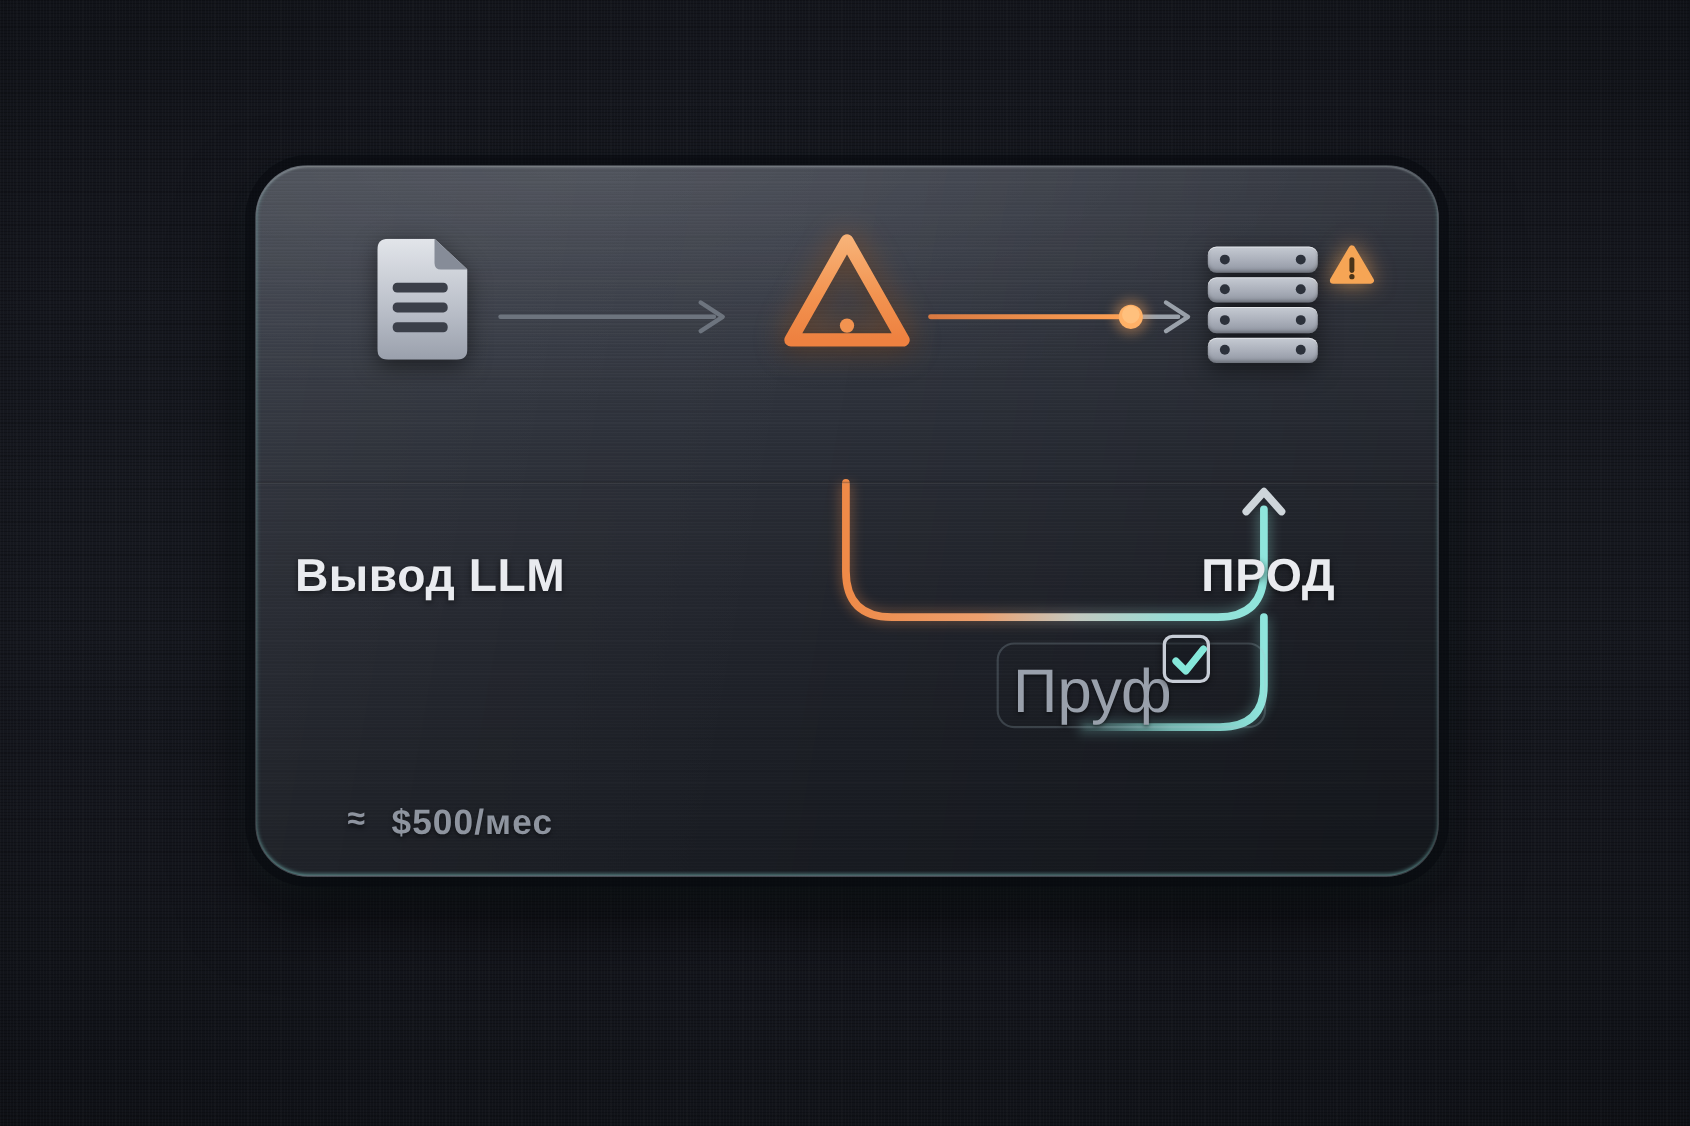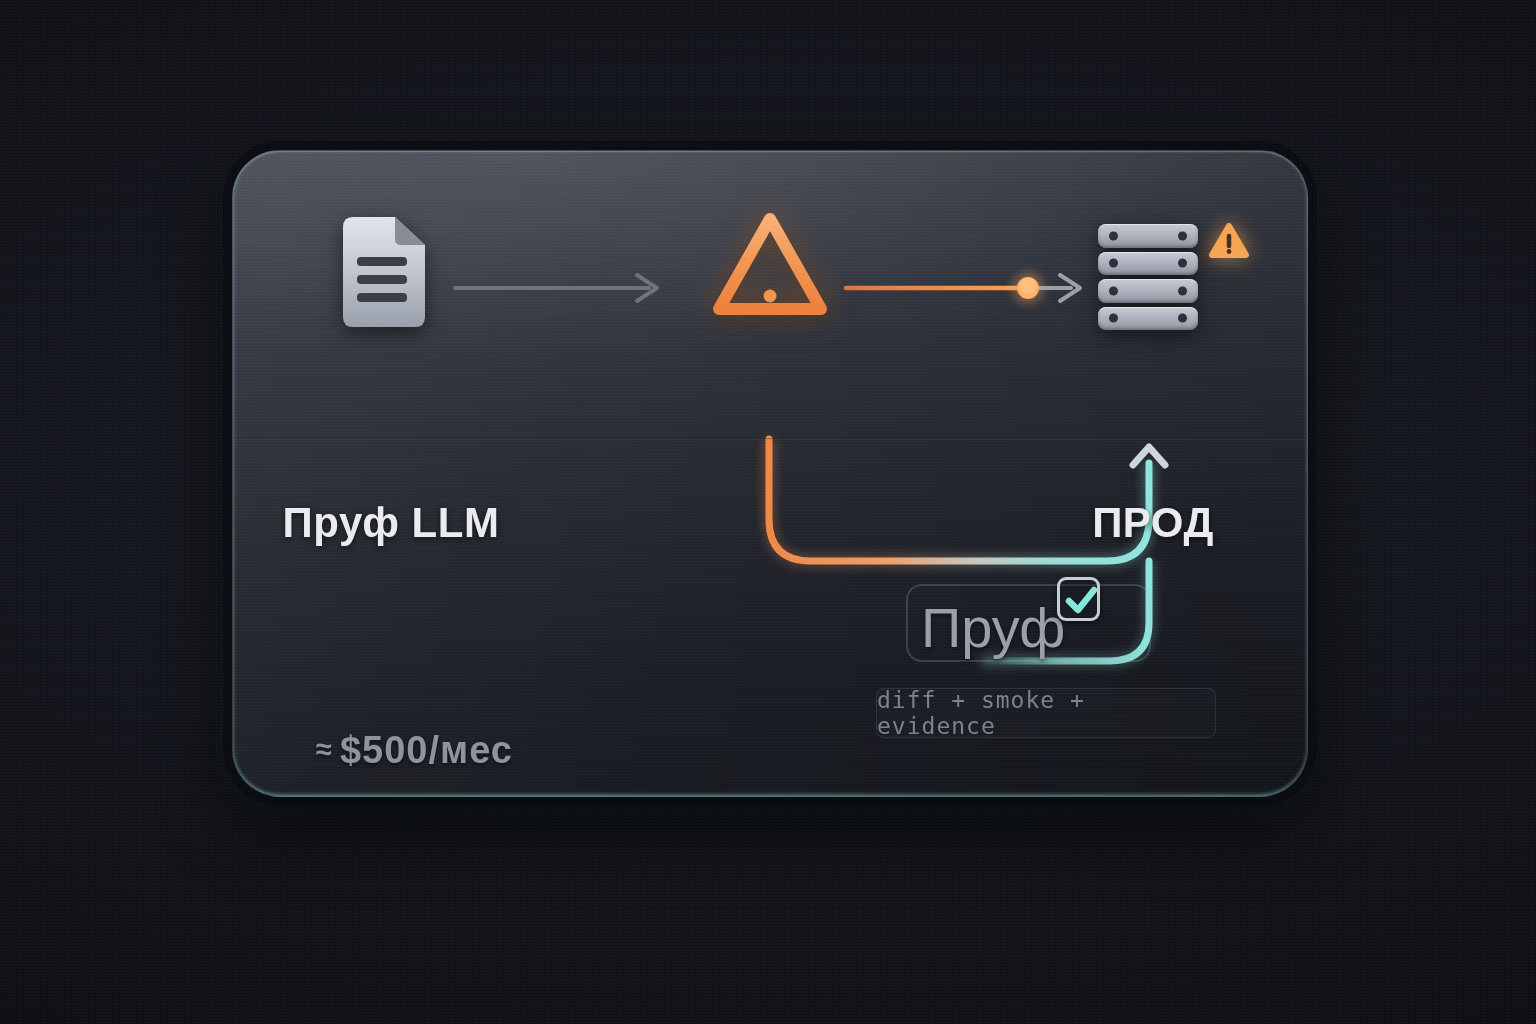--- a/index.html
+++ b/index.html
@@ -105,21 +105,21 @@
     font-family: "DejaVu Sans Mono", monospace;
     font-size: 23px; letter-spacing: 1px; color: #7c828b;
   }
   
   .cost {
     position: absolute; left: 83px; top: 578px;
     color: #8e949f; font-weight: 700;
     text-shadow: 0 2px 4px rgba(0,0,0,0.5);
   }
   .cost .approx { font-size: 29px; vertical-align: 4px; margin-right: 8px; }
-  .cost .amount { font-size: 38px; letter-spacing: 1px; }
+  .cost .amount { font-size: 32px; letter-spacing: 1px; margin-left: 16px; }
 </style>
 </head>
 <body>
 
 <div class="stage">
   <div class="card">
 
     <svg class="flow-svg" viewBox="0 0 1076 647" aria-hidden="true">
       <defs>
         <linearGradient id="orangeLine" gradientUnits="userSpaceOnUse" x1="613" y1="0" x2="795" y2="0">
@@ -175,21 +175,21 @@
             <stop offset="0.6" stop-color="#b9bec8"></stop>
             <stop offset="1" stop-color="#9aa0ac"></stop>
         </linearGradient>
       </defs>
       <path d="M10 0 H52 L82 28 V100 Q82 110 72 110 H10 Q0 110 0 100 V10 Q0 0 10 0 Z" fill="url(#docG)"></path>
       <path d="M52 0 L82 28 H58 Q52 28 52 22 Z" fill="#868c98"></path>
       <rect x="14" y="40" width="50" height="9" rx="4" fill="#3b3f49"></rect>
       <rect x="14" y="58" width="50" height="9" rx="4" fill="#3b3f49"></rect>
       <rect x="14" y="76" width="50" height="9" rx="4" fill="#3b3f49"></rect>
     </svg>
-    <div class="node-label l1">Пруф LLM</div>
+    <div class="node-label l1">Вывод LLM</div>
 
     <svg class="tri-icon" viewBox="0 0 126 118">
       <defs>
         <linearGradient id="triG" x1="0" y1="0" x2="0" y2="1">
           <stop offset="0" stop-color="#f7b176"></stop>
             <stop offset="0.55" stop-color="#f29350"></stop>
             <stop offset="1" stop-color="#ee8140"></stop>
         </linearGradient>
       </defs>
       <path d="M63 12 L114 102 L12 102 Z" fill="none" stroke="url(#triG)" stroke-width="12" stroke-linejoin="round" stroke-linecap="round"></path>
@@ -213,22 +213,19 @@
     <div class="divider"></div>
 
     <div class="proof-box"></div>
     <div class="proof-label">Пруф</div>
     <div class="checkbox">
       <svg width="40" height="42" viewBox="0 0 40 42">
         <path d="M8 21 L17 30 L33 10" fill="none" stroke="#85e8da" stroke-width="6.5" stroke-linecap="round" stroke-linejoin="round"></path>
       </svg>
     </div>
 
-    <div class="evidence-box">
-      <span class="evidence-text">diff + smoke + evidence</span>
-    </div>
 
     <div class="cost">
       <span class="approx">≈</span><span class="amount">$500/мес</span>
     </div>
 
   </div>
 </div>
 
 </body></html>

